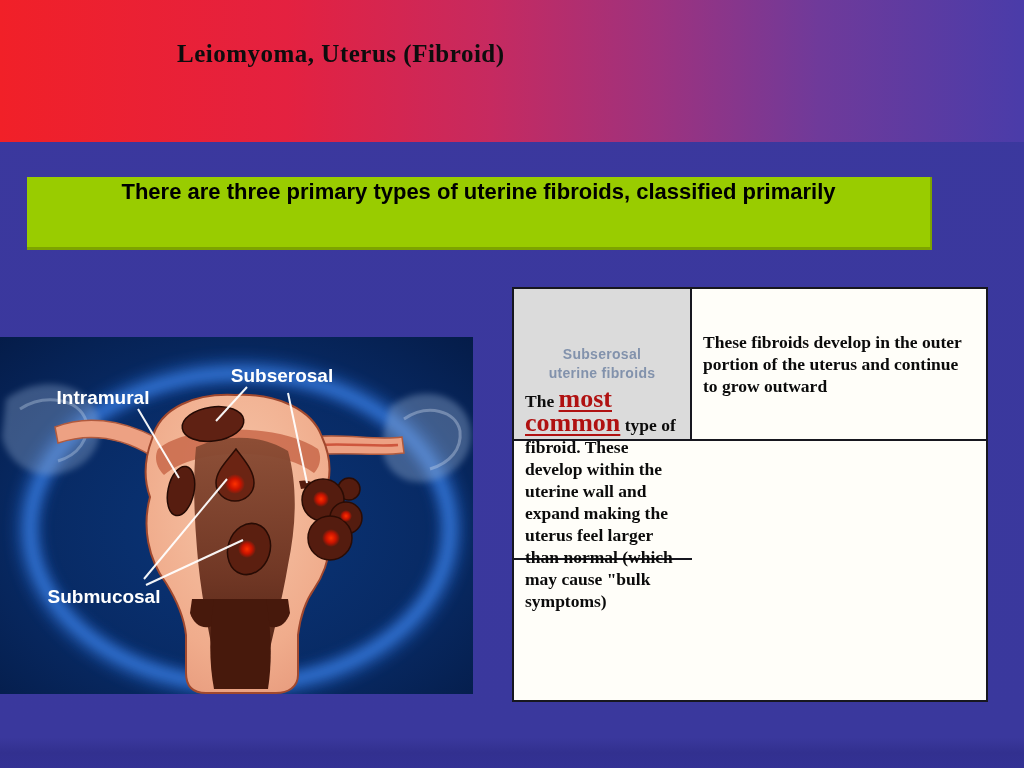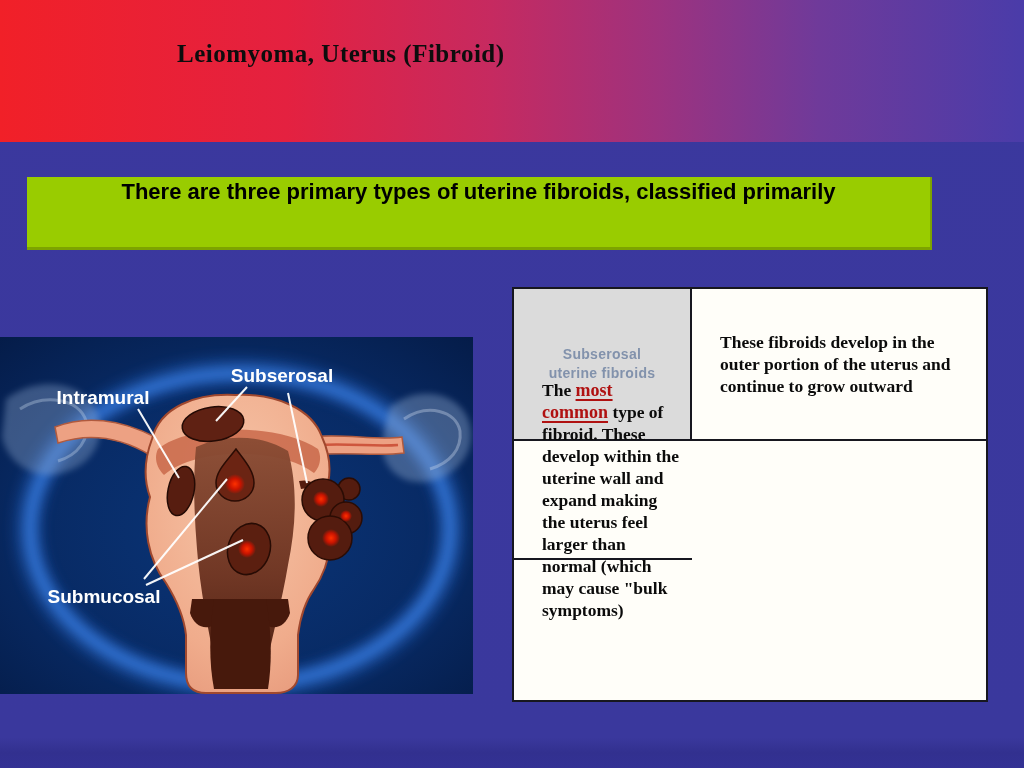--- a/index.html
+++ b/index.html
@@ -36,25 +36,25 @@
     background:#dbdbdb;border-right:2px solid #17171f;
     color:#8292ac;font-weight:bold;font-size:14px;line-height:19px;letter-spacing:0.3px;
     display:flex;align-items:center;justify-content:center;text-align:center;
     padding:0 27px;box-sizing:border-box;
   }
   .desc-cell{
     background:#fffef9;
     font-family:"Liberation Serif","DejaVu Serif",serif;font-weight:bold;
     font-size:17.5px;line-height:22px;color:#0b0b0b;
     display:flex;align-items:center;
-    padding:6px 10px 6px 28px;box-sizing:border-box;
+    padding:6px 10px 6px 11px;box-sizing:border-box;
   }
   .rb{border-bottom:2px solid #17171f;}
   .hl{
-    color:#b01111;font-size:18px;line-height:22px;
+    color:#b01111;font-size:26px;line-height:22px;
     text-decoration:underline;text-decoration-thickness:2px;text-underline-offset:3px;
   }
 </style>
 </head>
 <body>
 
 <div class="slide">
 
   <div class="header">
     <div class="title">Leiomyoma, Uterus (Fibroid)</div>

